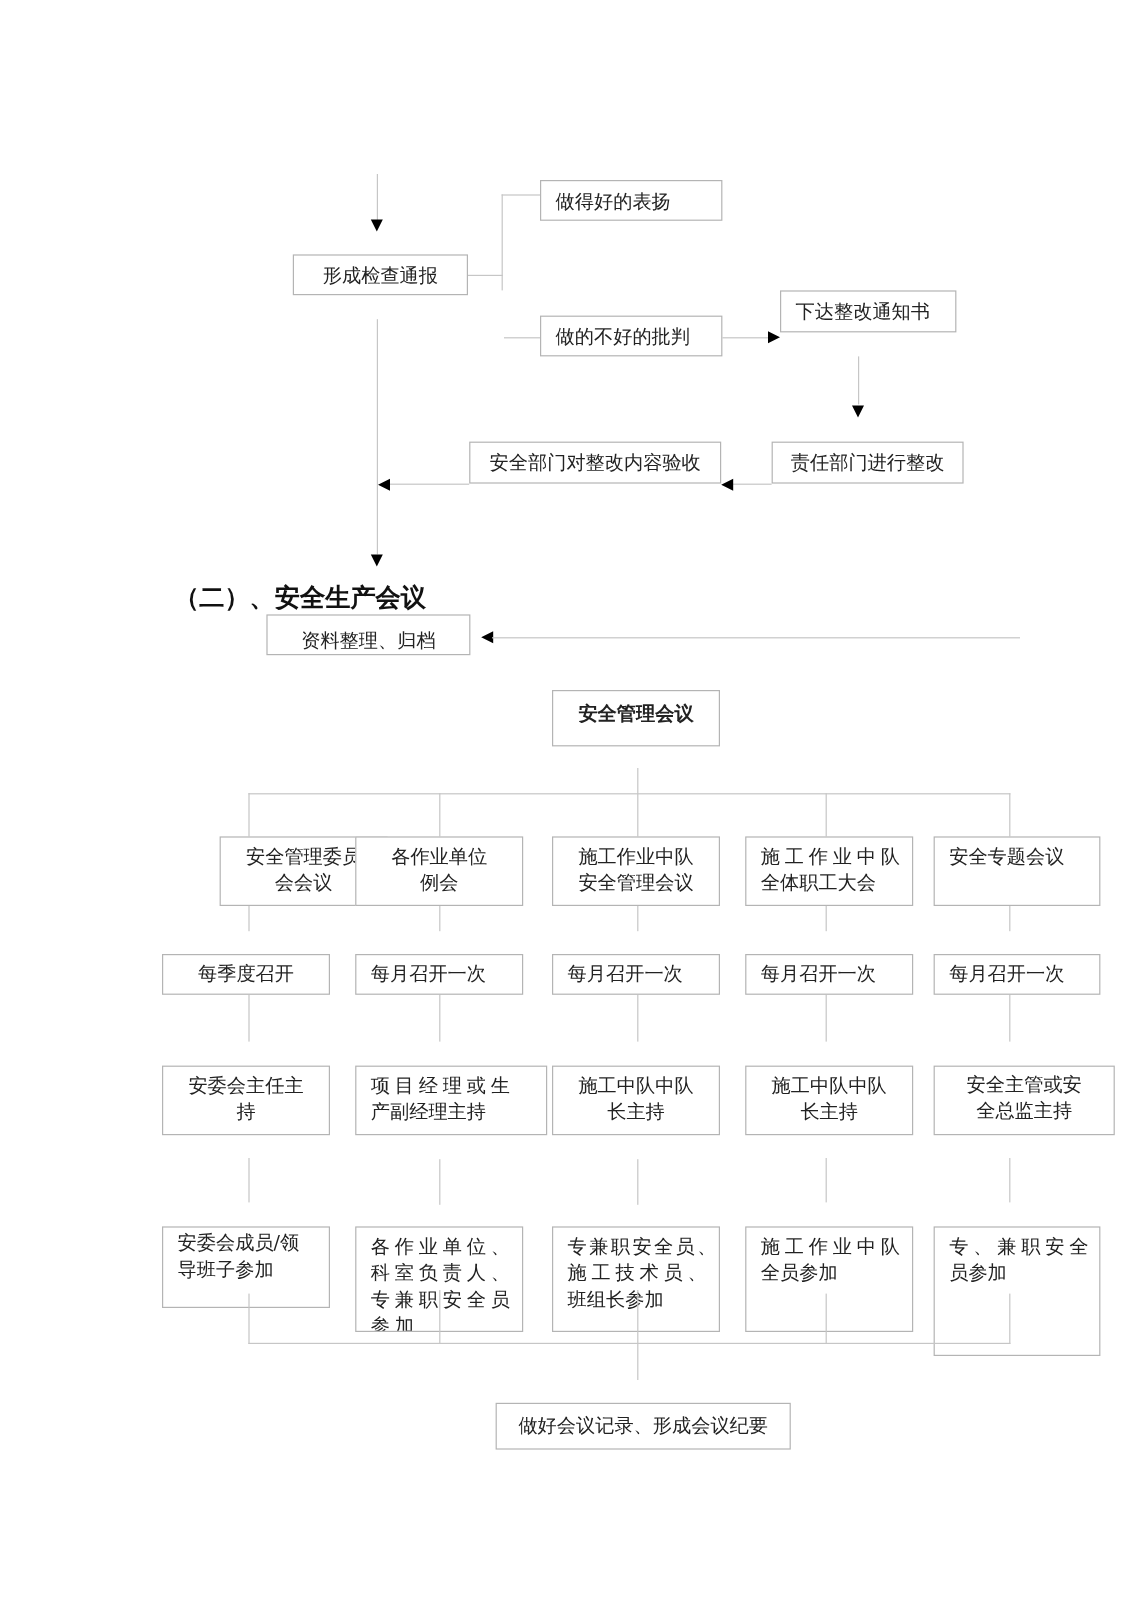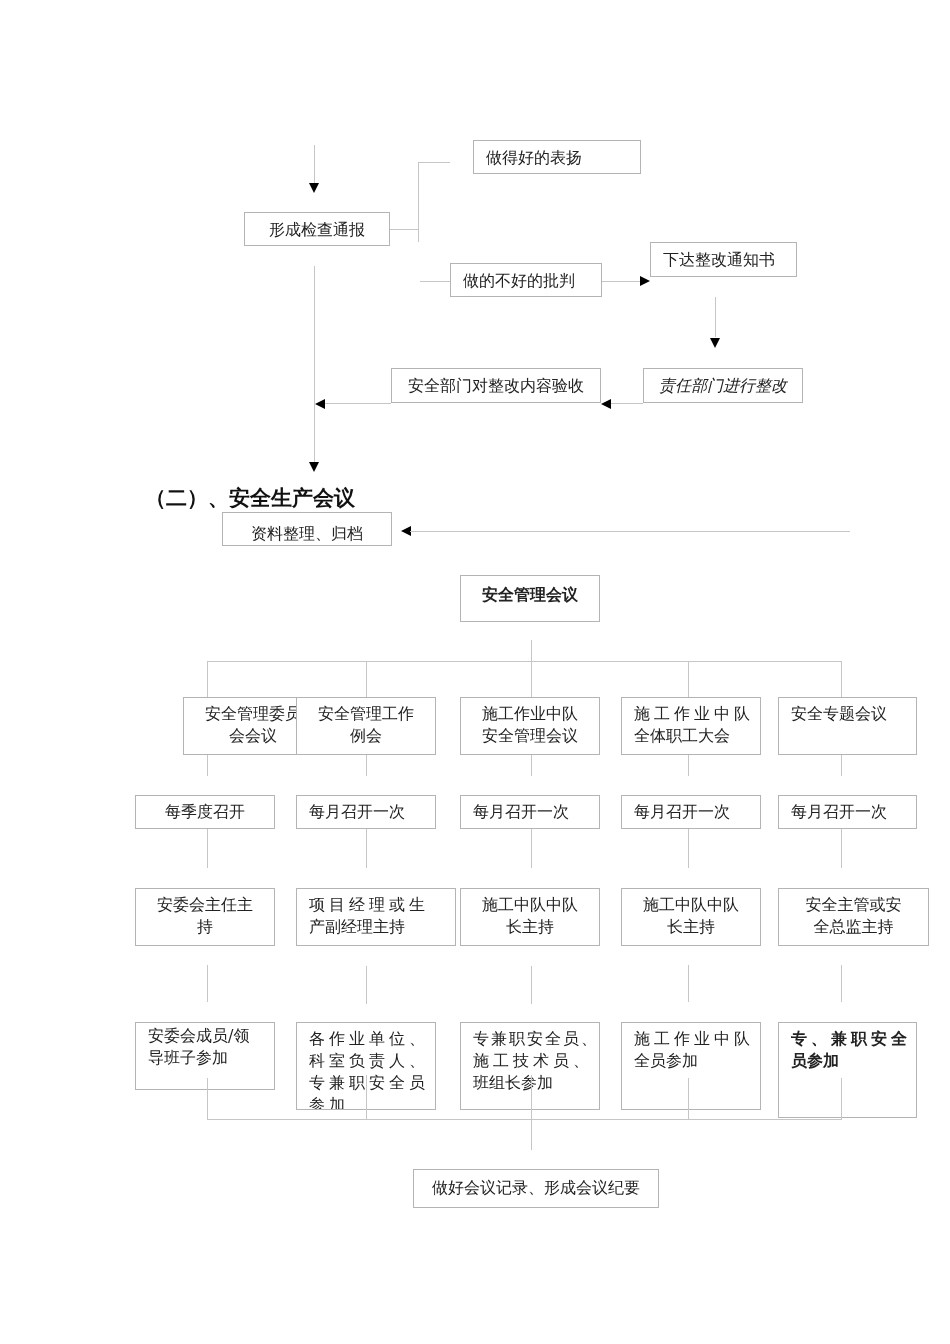--- a/index.html
+++ b/index.html
@@ -29,38 +29,38 @@
 <div class="ln v" style="left:314px;top:145px;height:40px;"></div>
 <div class="arr down" style="left:309px;top:183px;"></div>
 
 <div class="box center" style="left:244px;top:212px;width:146px;height:34px;padding-top:6px;">
   <span class="t">形成检查通报</span>
 </div>
 <div class="ln h" style="left:390px;top:229px;width:29px;"></div>
 <div class="ln v" style="left:418px;top:162px;height:80px;"></div>
 <div class="ln h" style="left:418px;top:162px;width:32px;"></div>
 
-<div class="box left" style="left:450px;top:140px;width:168px;height:34px;padding:6px 0 0 12px;margin-left:23px;">
+<div class="box left" style="left:450px;top:150px;width:152px;height:34px;padding:6px 0 0 12px;">
   <span class="t">做得好的表扬</span>
 </div>
 
 <div class="ln h" style="left:420px;top:281px;width:30px;"></div>
 <div class="box left" style="left:450px;top:263px;width:152px;height:34px;padding:6px 0 0 12px;">
   <span class="t">做的不好的批判</span>
 </div>
 <div class="ln h" style="left:602px;top:281px;width:40px;"></div>
 <div class="arr right" style="left:640px;top:276px;"></div>
 
 <div class="box left" style="left:650px;top:242px;width:147px;height:35px;padding:6px 0 0 12px;">
   <span class="t">下达整改通知书</span>
 </div>
 <div class="ln v" style="left:715px;top:297px;height:40px;"></div>
 <div class="arr down" style="left:710px;top:338px;"></div>
 
-<div class="box center" style="left:643px;top:368px;width:160px;height:35px;padding-top:6px;font-style:italic;">
+<div class="box center" style="left:643px;top:368px;width:160px;height:35px;padding-top:6px;">
   <span class="t">责任部门进行整改</span>
 </div>
 <div class="ln h" style="left:610px;top:403px;width:33px;"></div>
 <div class="arr left" style="left:601px;top:399px;"></div>
 
 <div class="box center" style="left:391px;top:368px;width:210px;height:35px;padding-top:6px;">
   <span class="t">安全部门对整改内容验收</span>
 </div>
 <div class="ln h" style="left:322px;top:403px;width:69px;"></div>
 <div class="arr left" style="left:315px;top:399px;"></div>
@@ -98,21 +98,21 @@
 <div class="ln v" style="left:366px;top:966px;height:38px;"></div>
 <div class="ln v" style="left:531px;top:966px;height:38px;"></div>
 <div class="ln v" style="left:688px;top:965px;height:37px;"></div>
 <div class="ln v" style="left:841px;top:965px;height:37px;"></div>
 
 <div class="box center" style="left:135px;top:697px;width:140px;height:58px;padding-top:5px;margin-left:48px;">
   <span class="t">安全管理委员</span>
   <span class="t">会会议</span>
 </div>
 <div class="box center" style="left:296px;top:697px;width:140px;height:58px;padding-top:5px;">
-  <span class="t">安全管理工作</span>
+  <span class="t">各作业单位</span>
   <span class="t">例会</span>
 </div>
 <div class="box center" style="left:460px;top:697px;width:140px;height:58px;padding-top:5px;">
   <span class="t">施工作业中队</span>
   <span class="t">安全管理会议</span>
 </div>
 <div class="box left" style="left:621px;top:697px;width:140px;height:58px;padding:5px 0 0 12px;">
   <span class="t wide">施工作业中队</span>
   <span class="t">全体职工大会</span>
 </div>
@@ -170,21 +170,21 @@
 </div>
 <div class="box left clip" style="left:460px;top:1022px;width:140px;height:88px;padding:5px 0 0 12px;">
   <span class="t" style="letter-spacing:2px;">专兼职安全员、</span>
   <span class="t wide">施工技术员、</span>
   <span class="t">班组长参加</span>
 </div>
 <div class="box left clip" style="left:621px;top:1022px;width:140px;height:88px;padding:5px 0 0 12px;">
   <span class="t wide">施工作业中队</span>
   <span class="t">全员参加</span>
 </div>
-<div class="box left clip" style="left:778px;top:1022px;width:139px;height:96px;padding:5px 0 1px 12px;font-weight:bold;">
+<div class="box left clip" style="left:778px;top:1022px;width:139px;height:108px;padding:5px 0 1px 12px;">
   <span class="t wide">专、兼职安全</span>
   <span class="t">员参加</span>
 </div>
 
 <div class="ln v" style="left:207px;top:1078px;height:42px;"></div>
 <div class="ln v" style="left:366px;top:1075px;height:45px;"></div>
 <div class="ln v" style="left:531px;top:1075px;height:75px;"></div>
 <div class="ln v" style="left:688px;top:1078px;height:42px;"></div>
 <div class="ln v" style="left:841px;top:1078px;height:42px;"></div>
 <div class="ln h" style="left:207px;top:1119px;width:635px;"></div>

